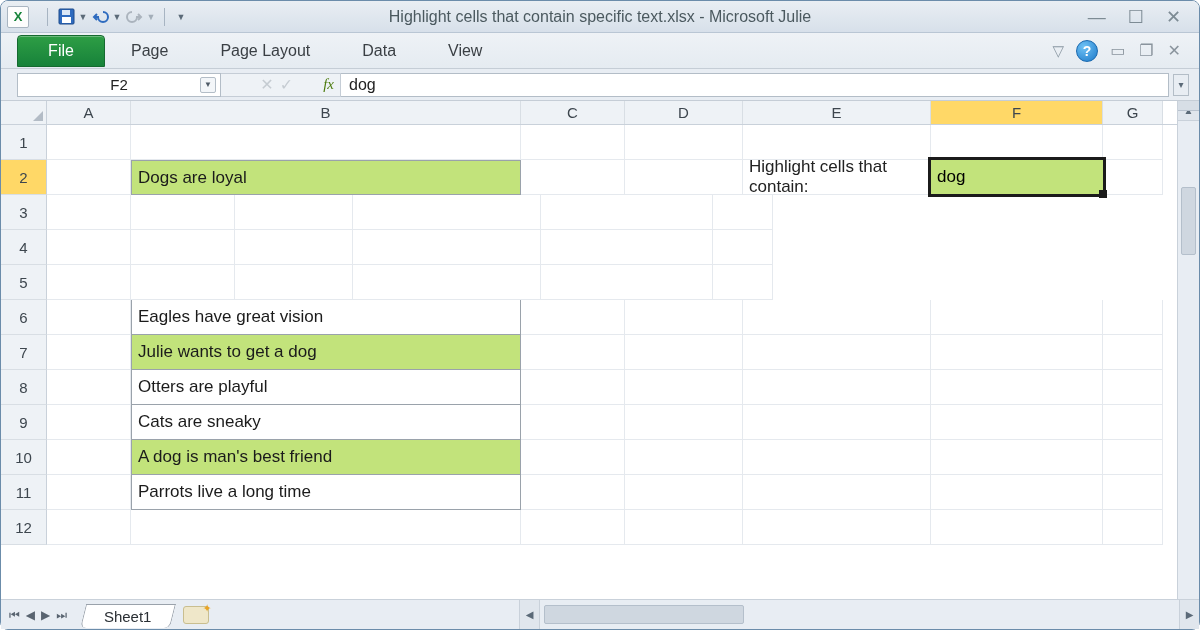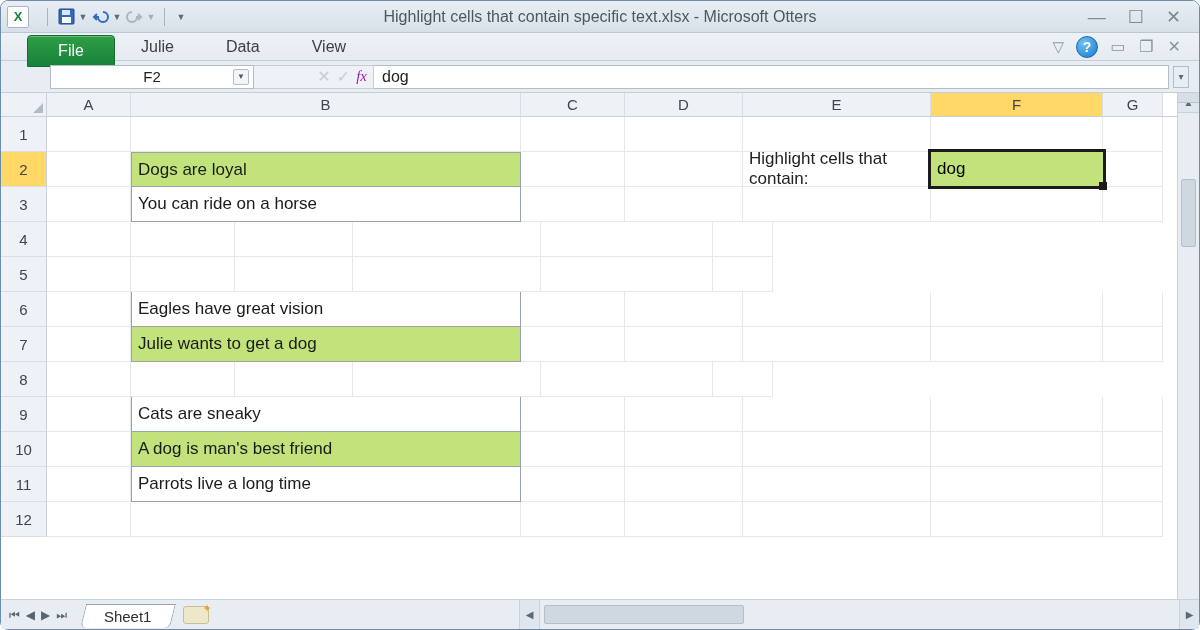--- a/index.html
+++ b/index.html
@@ -34,25 +34,25 @@
     display:flex;align-items:center;justify-content:center; font-weight:bold;
     color:#16833a; font-size:13px; position:relative; margin-right:10px;
   }
   .qat-sep { width:1px; height:18px; background:#a7b4c2; margin:0 6px; }
   .qat .dd-caret { width:10px;height:20px;display:flex;align-items:center;justify-content:center;color:#5b6a78; font-size:9px;}
   .win-ctrls { margin-left:auto; display:flex; gap:22px; padding-right:18px; color:#7d8b94;}
   .win-ctrls span{font-size:18px; line-height:1;}
 
   
   .ribbon {
-    height:28px;
+    height:36px;
     background: linear-gradient(#eef2f6,#e5ebf1);
     border-bottom:1px solid #c5cdd6;
     display:flex; align-items:stretch;
-    padding-left:26px;
+    padding-left:16px;
     position:relative;
   }
   .file-tab {
     width:88px; height:32px; margin-top:2px;
     background: linear-gradient(#2e9e45,#17823a);
     border:1px solid #156a30; border-radius:4px 4px 0 0;
     color:#fff; font-size:16px;
     display:flex;align-items:center;justify-content:center;
     box-shadow:0 1px 0 rgba(255,255,255,.3) inset;
   }
@@ -75,28 +75,28 @@
   .fxrow {
     height:32px;
     background:#e8edf3;
     border-bottom:1px solid #c5cdd6;
     display:flex; align-items:center;
     padding:4px 10px 4px 16px; gap:0;
   }
   .namebox {
     width:204px; height:24px; border:1px solid #b3bdc7; background:#fff;
     display:flex;align-items:center; justify-content:center; position:relative;
-    font-size:15px; color:#222;margin-left:33px;
+    font-size:15px; color:#222;
   }
   .namebox .dd{position:absolute;right:4px;top:3px;width:16px;height:16px;
     border:1px solid #b3bdc7;border-radius:2px;background:#f3f6f9;
     display:flex;align-items:center;justify-content:center;color:#4f5b67;font-size:8px;}
   .fx-btns{ width:120px;height:24px;border:1px solid #c5cdd6;border-left:0;background:#eef2f6;
     display:flex;align-items:center;justify-content:flex-end;padding-right:6px;color:#7c8791;gap:6px;}
-  .fx-label{font-style:italic;font-family:"Cambria Math",serif;font-size:15px;color:#a21caf;}
+  .fx-label{font-style:italic;font-family:"Cambria Math",serif;font-size:15px;color:#4d7c0f;margin-left:24px;}
   .fx-input{ flex:1; height:24px;border:1px solid #b3bdc7;background:#fff;border-left:0;
     display:flex;align-items:center;padding:0 8px;font-size:16px;color:#222;position:relative;}
   .fx-expand{width:16px;height:22px;border:1px solid #b3bdc7;background:#e8edf3;margin-left:4px;
     display:flex;align-items:center;justify-content:center;color:#5b6a78;font-size:10px;}
 
   
   .grid-wrap{flex:1;display:flex;flex-direction:column;position:relative;overflow:hidden;}
   .col-headers{display:flex;height:24px;border-bottom:1px solid #c9d1da;}
   .row-sel-all{width:46px;border-right:1px solid #c9d1da;background:#eef2f6;position:relative;}
   .row-sel-all::after{content:"";position:absolute;right:3px;bottom:3px;width:0;height:0;
@@ -181,31 +181,32 @@
       <div class="icon-16" style="opacity:.45">
         <svg width="17" height="17" viewBox="0 0 17 17">
             <path d="M6 4a5 5 0 1 0 5 5h3" fill="none" stroke="#6e7884" stroke-width="2"></path>
             <path d="M12 6l3 3-3 3" fill="none" stroke="#6e7884" stroke-width="2"></path>
           </svg>
       </div>
       <div class="dd-caret" style="opacity:.45">▼</div>
       <div class="qat-sep"></div>
       <div class="dd-caret" style="width:16px">▼</div>
     </div>
-    <div class="title-text">Highlight cells that contain specific text.xlsx  -  Microsoft Otters</div>
+    <div class="title-text">Highlight cells that contain specific text.xlsx  -  Microsoft Julie</div>
     <div class="win-ctrls">
       <span>—</span>
       <span>☐</span>
       <span>✕</span>
     </div>
   </div>
 
   <div class="ribbon">
     <div class="file-tab">File</div>
-    <div class="rtab">Julie</div>
+    <div class="rtab">Page</div>
+    <div class="rtab">Page Layout</div>
     <div class="rtab">Data</div>
     <div class="rtab">View</div>
     <div class="ribbon-right">
       <span style="color:#8a97a2;font-size:15px;">▽</span>
       <div class="help-badge">?</div>
       <div class="sub-ctrls">
         <span>▭</span>
         <span>❐</span>
         <span>✕</span>
       </div>
@@ -260,21 +261,20 @@
         <div class="cell w-C"></div>
         <div class="cell w-D label-cell"></div>
         <div class="cell w-E label-cell" style="border-right:0">Highlight cells that contain:</div>
         <div class="cell w-F"></div>
         <div class="cell w-G"></div>
         </div>
 
       <div class="row data-box">
           <div class="rh">3</div>
         <div class="cell w-A"></div>
-          <div class="cell w-B">You can ride on a horse</div>
           <div class="cell w-C"></div>
           <div class="cell w-D"></div>
           <div class="cell w-E"></div>
           <div class="cell w-F"></div>
           <div class="cell w-G"></div>
         </div>
 
       <div class="row data-box">
           <div class="rh">4</div>
         <div class="cell w-A"></div>
@@ -313,20 +313,21 @@
           <div class="cell w-C"></div>
           <div class="cell w-D"></div>
           <div class="cell w-E"></div>
           <div class="cell w-F"></div>
           <div class="cell w-G"></div>
         </div>
 
       <div class="row data-box">
           <div class="rh">8</div>
         <div class="cell w-A"></div>
+          <div class="cell w-B">Otters are playful</div>
           <div class="cell w-C"></div>
           <div class="cell w-D"></div>
           <div class="cell w-E"></div>
           <div class="cell w-F"></div>
           <div class="cell w-G"></div>
         </div>
 
       <div class="row data-box">
           <div class="rh">9</div>
         <div class="cell w-A"></div>

